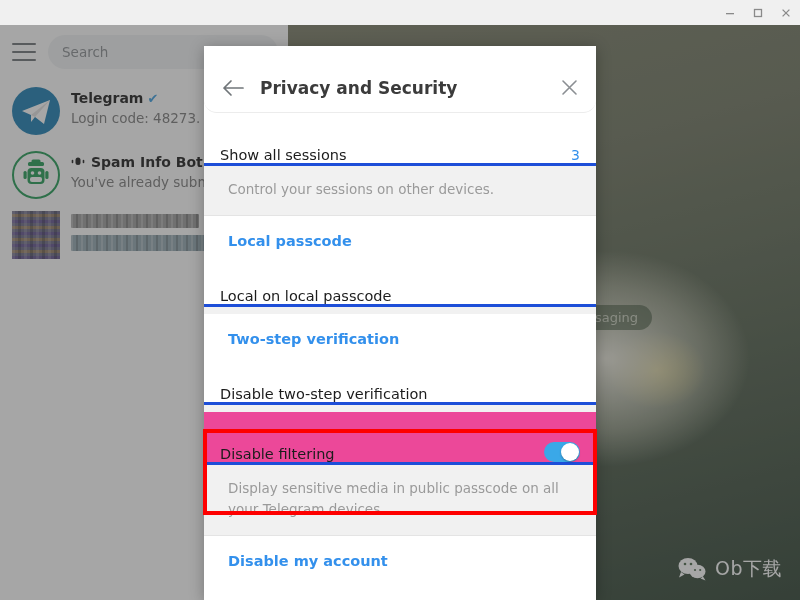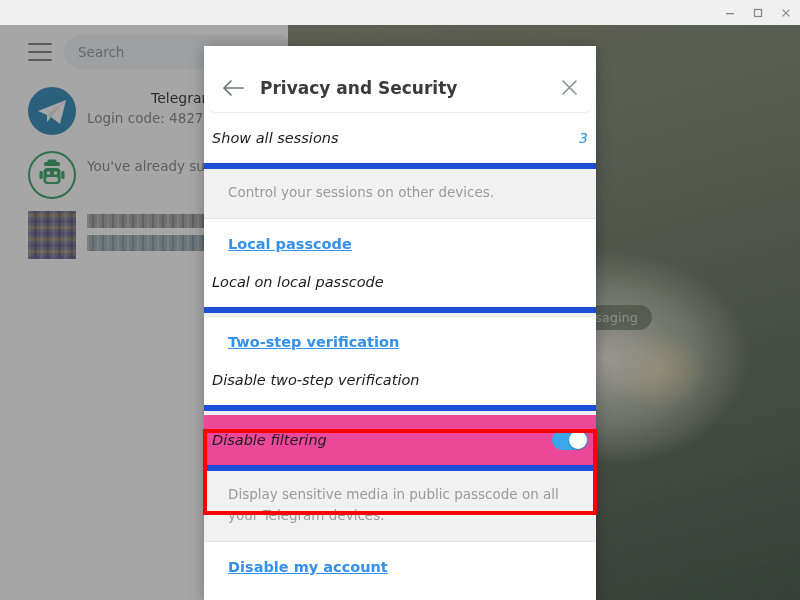--- a/index.html
+++ b/index.html
@@ -33,21 +33,21 @@
 
   
   .tg-window {
     position: absolute; left: 0; top: 25px;
     width: 800px; height: 575px;
     overflow: hidden;
   }
 
   
   .chatlist {
-    position: absolute; left: 16px; top: 0;
+    position: absolute; left: 0; top: 0;
     width: 288px; height: 575px;
     background: #ffffff;
   }
   .chat-topbar {
     height: 54px;
     display: flex; align-items: center;
     padding: 0 10px 0 12px;
     gap: 12px;
   }
   .hamburger { width: 24px; height: 18px; display: flex; flex-direction: column; justify-content: space-between; flex: none; }
@@ -60,22 +60,22 @@
     color: #8b8f93; font-size: 13.5px;
   }
 
   .chat-row { display: flex; padding: 8px 10px 8px 12px; gap: 11px; align-items: flex-start; }
   .avatar { width: 48px; height: 48px; border-radius: 50%; flex: none; position: relative; overflow: hidden; }
   .avatar.telegram { background: #1d7fb3; }
   .avatar.telegram svg { position: absolute; left: 9px; top: 12px; }
   .avatar.bot { background: #ffffff; border: 2px solid #239b56; display:flex; align-items:center; justify-content:center; }
   .chat-meta { flex: 1; min-width: 0; padding-top: 3px; }
   .chat-name {
-    font-size: 14px; font-weight: normal; color: #1c1c1c;
-    display: flex; align-items: center; gap: 4px; white-space: nowrap; justify-content: center;
+    font-size: 14px; font-weight: bold; color: #1c1c1c;
+    display: flex; align-items: center; gap: 4px; white-space: nowrap;
   }
   .verified { color: #3b9ee0; font-size: 13px; line-height: 1; }
   .mic-icon { color: #1c1c1c; margin-right: 2px; display: inline-flex; }
   .chat-preview {
     font-size: 13.5px; color: #7c7c7c; margin-top: 4px;
     white-space: nowrap; overflow: hidden; text-overflow: clip;
   }
 
   
   .chat-row.censored { padding-top: 4px; }
@@ -153,39 +153,39 @@
     gap: 16px;
     border-bottom: 1px solid #ececec;
     border-radius: 13px;
   }
   .icon-btn { color: #707579; display: flex; align-items: center; justify-content: center; flex: none; }
   .modal-title { flex: 1; font-size: 17px; font-weight: bold; color: #3b3b3b; }
 
   .section { background: #ffffff; }
   .row {
     height: 50px;
-    display: flex; align-items: center;
-    padding: 0 8px;
-    font-size: 14.5px; color: #1c1c1c; font-style: italic;
+    display: flex; align-items: flex-end;
+    padding: 0 16px;
+    font-size: 14.5px; color: #1c1c1c;
   }
   .row .grow { flex: 1; }
   .row .count { color: #3390ec; font-size: 14px; }
   .row.hovered { background: #ec4899; }
 
   .sub {
     background: #f1f1f1;
     padding: 13px 24px 16px 24px;
     font-size: 13.5px; color: #9a9a9a;
     line-height: 1.5;
-    border-top: 6px solid #1d4ed8;
+    border-top: 3px solid #1d4ed8;
     border-bottom: 1px solid #e4e4e4;
   }
   .section-title {
     padding: 17px 16px 5px 24px;
-    font-size: 14.5px; font-weight: bold; color: #3390ec; text-decoration: underline;
+    font-size: 14.5px; font-weight: bold; color: #3390ec;
   }
 
   
   .toggle {
     width: 36px; height: 20px;
     border-radius: 10px;
     background: #3aa8e8;
     position: relative; flex: none;
   }
   .toggle .knob {
@@ -266,37 +266,60 @@
             <rect x="12.5" y="1.5" width="9" height="4" rx="1.5" fill="#239b56"></rect>
             <rect x="8.5" y="10" width="17" height="16" rx="4" fill="#239b56"></rect>
             <circle cx="13.5" cy="15" r="1.8" fill="#ffffff"></circle>
             <circle cx="20.5" cy="15" r="1.8" fill="#ffffff"></circle>
             <rect x="11" y="19" width="12" height="5" rx="2" fill="#ffffff"></rect>
             <rect x="4.5" y="13" width="3.2" height="8" rx="1.5" fill="#239b56"></rect>
             <rect x="26.3" y="13" width="3.2" height="8" rx="1.5" fill="#239b56"></rect>
           </svg>
         </div>
         <div class="chat-meta">
+          <div class="chat-name">
+            <span class="mic-icon">
+              <svg width="14" height="13" viewBox="0 0 14 13">
+                <rect x="4.5" y="1.5" width="5" height="7.5" rx="2.5" fill="#1c1c1c"></rect>
+                <path d="M1.5 4.5 V6.5 M12.5 4.5 V6.5" stroke="#1c1c1c" stroke-width="1.6" stroke-linecap="round"></path>
+              </svg>
+            </span>
+            <span>Spam Info Bot</span>
+            <span class="verified">✔</span>
+          </div>
           <div class="chat-preview">You've already submitt</div>
         </div>
       </div>
 
       <div class="chat-row censored">
         <div class="pix-avatar"></div>
         <div class="chat-meta">
           <div class="pix-bar" style="width:62%"></div>
           <div class="pix-bar b2"></div>
         </div>
       </div>
     </div>
 
     <div class="chatpane">
       <div class="wallpaper-stem"></div>
       <div class="msg-bubble">ssaging</div>
 
+      <div class="watermark">
+        <svg width="30" height="24" viewBox="0 0 30 24">
+          <ellipse cx="11" cy="9" rx="9.5" ry="8" fill="#ffffff"></ellipse>
+          <path d="M4 15 L2 20.5 L7.5 17.5 Z" fill="#ffffff"></path>
+          <circle cx="8" cy="7" r="1.3" fill="#4d6a4d"></circle>
+          <circle cx="14" cy="7" r="1.3" fill="#4d6a4d"></circle>
+          <ellipse cx="20.5" cy="14.5" rx="8" ry="6.8" fill="#ffffff"></ellipse>
+          <path d="M26 19.5 L28.5 23.5 L23.5 21.5 Z" fill="#ffffff"></path>
+          <circle cx="18" cy="13" r="1.1" fill="#4d6a4d"></circle>
+          <circle cx="23.2" cy="13" r="1.1" fill="#4d6a4d"></circle>
+        </svg>
+        <span class="wm-text">Ob下载</span>
+      </div>
     </div>
 
     <div class="dim"></div>
 
     <div class="modal">
 
       <div class="modal-header">
         <div class="icon-btn">
           <svg width="22" height="18" viewBox="0 0 22 18">
             <path d="M21 9 H2 M9 2 L2 9 L9 16" stroke="#707579" stroke-width="1.7" fill="none" stroke-linecap="round" stroke-linejoin="round"></path>

